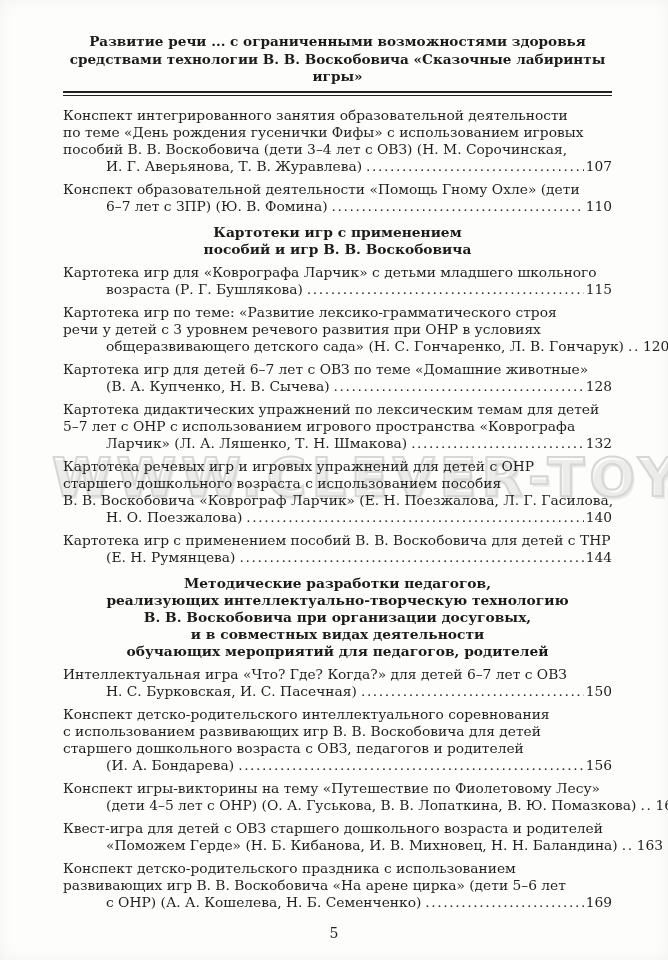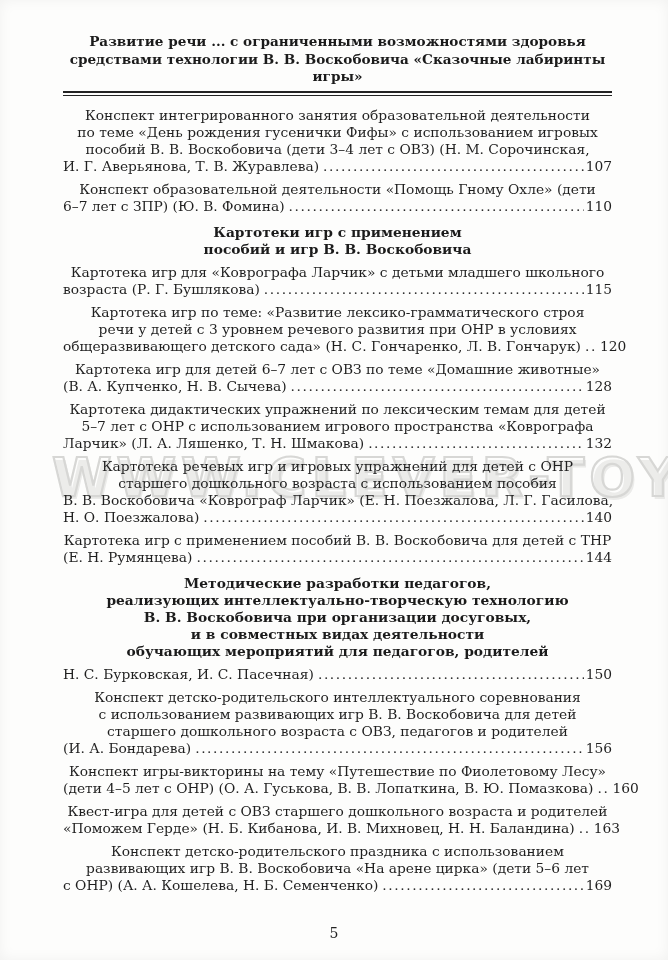--- a/index.html
+++ b/index.html
@@ -30,33 +30,33 @@
     line-height:17.5px;
     color:#1b1b1b;
   }
   .header-rule{
     margin-top:5px;
     height:2px;
     border-top:2.6px solid #232323;
     border-bottom:1.4px solid #232323;
   }
   .toc{font-size:13.8px;line-height:17px;}
-  .toc .entry{margin-top:6px;text-align:center;}
+  .toc .entry{margin-top:6px;}
   .toc .entry:first-child{margin-top:11px;}
   .toc .section{
     margin-top:9px;margin-bottom:3px;
     text-align:center;font-weight:bold;color:#1b1b1b;
   }
   .toc .line{white-space:nowrap;}
   .toc .lastline{
     display:flex;
     align-items:baseline;
     white-space:nowrap;
   }
-  .toc .lastline .t{flex:0 0 auto;}
+  .toc .lastline .t{flex:0 0 auto;margin-left:43px;}
   .toc .leader{
     flex:1 1 auto;
     overflow:hidden;
     min-width:10px;
     padding:0 3px 0 4px;
     color:#2a2a2a;
   }
   .toc .leader::after{
     content:"...................................................................................................................................................................................";
     letter-spacing:1.6px;
@@ -179,20 +179,21 @@
           </div>
         </div>
         <div class="section">
           <div class="line">Методические разработки педагогов,</div>
           <div class="line">реализующих интеллектуально-творческую технологию</div>
           <div class="line">В. В. Воскобовича при организации досуговых,</div>
           <div class="line">и в совместных видах деятельности</div>
           <div class="line">обучающих мероприятий для педагогов, родителей</div>
         </div>
         <div class="entry">
+          <div class="line">Интеллектуальная игра «Что? Где? Когда?» для детей 6–7 лет с ОВЗ</div>
           <div class="lastline">
             <span class="t">Н. С. Бурковская, И. С. Пасечная)</span>
             <span class="leader"></span>
             <span class="pg">150</span>
           </div>
         </div>
         <div class="entry">
           <div class="line">Конспект детско-родительского интеллектуального соревнования</div>
           <div class="line">с использованием развивающих игр В. В. Воскобовича для детей</div>
           <div class="line">старшего дошкольного возраста с ОВЗ, педагогов и родителей</div>

